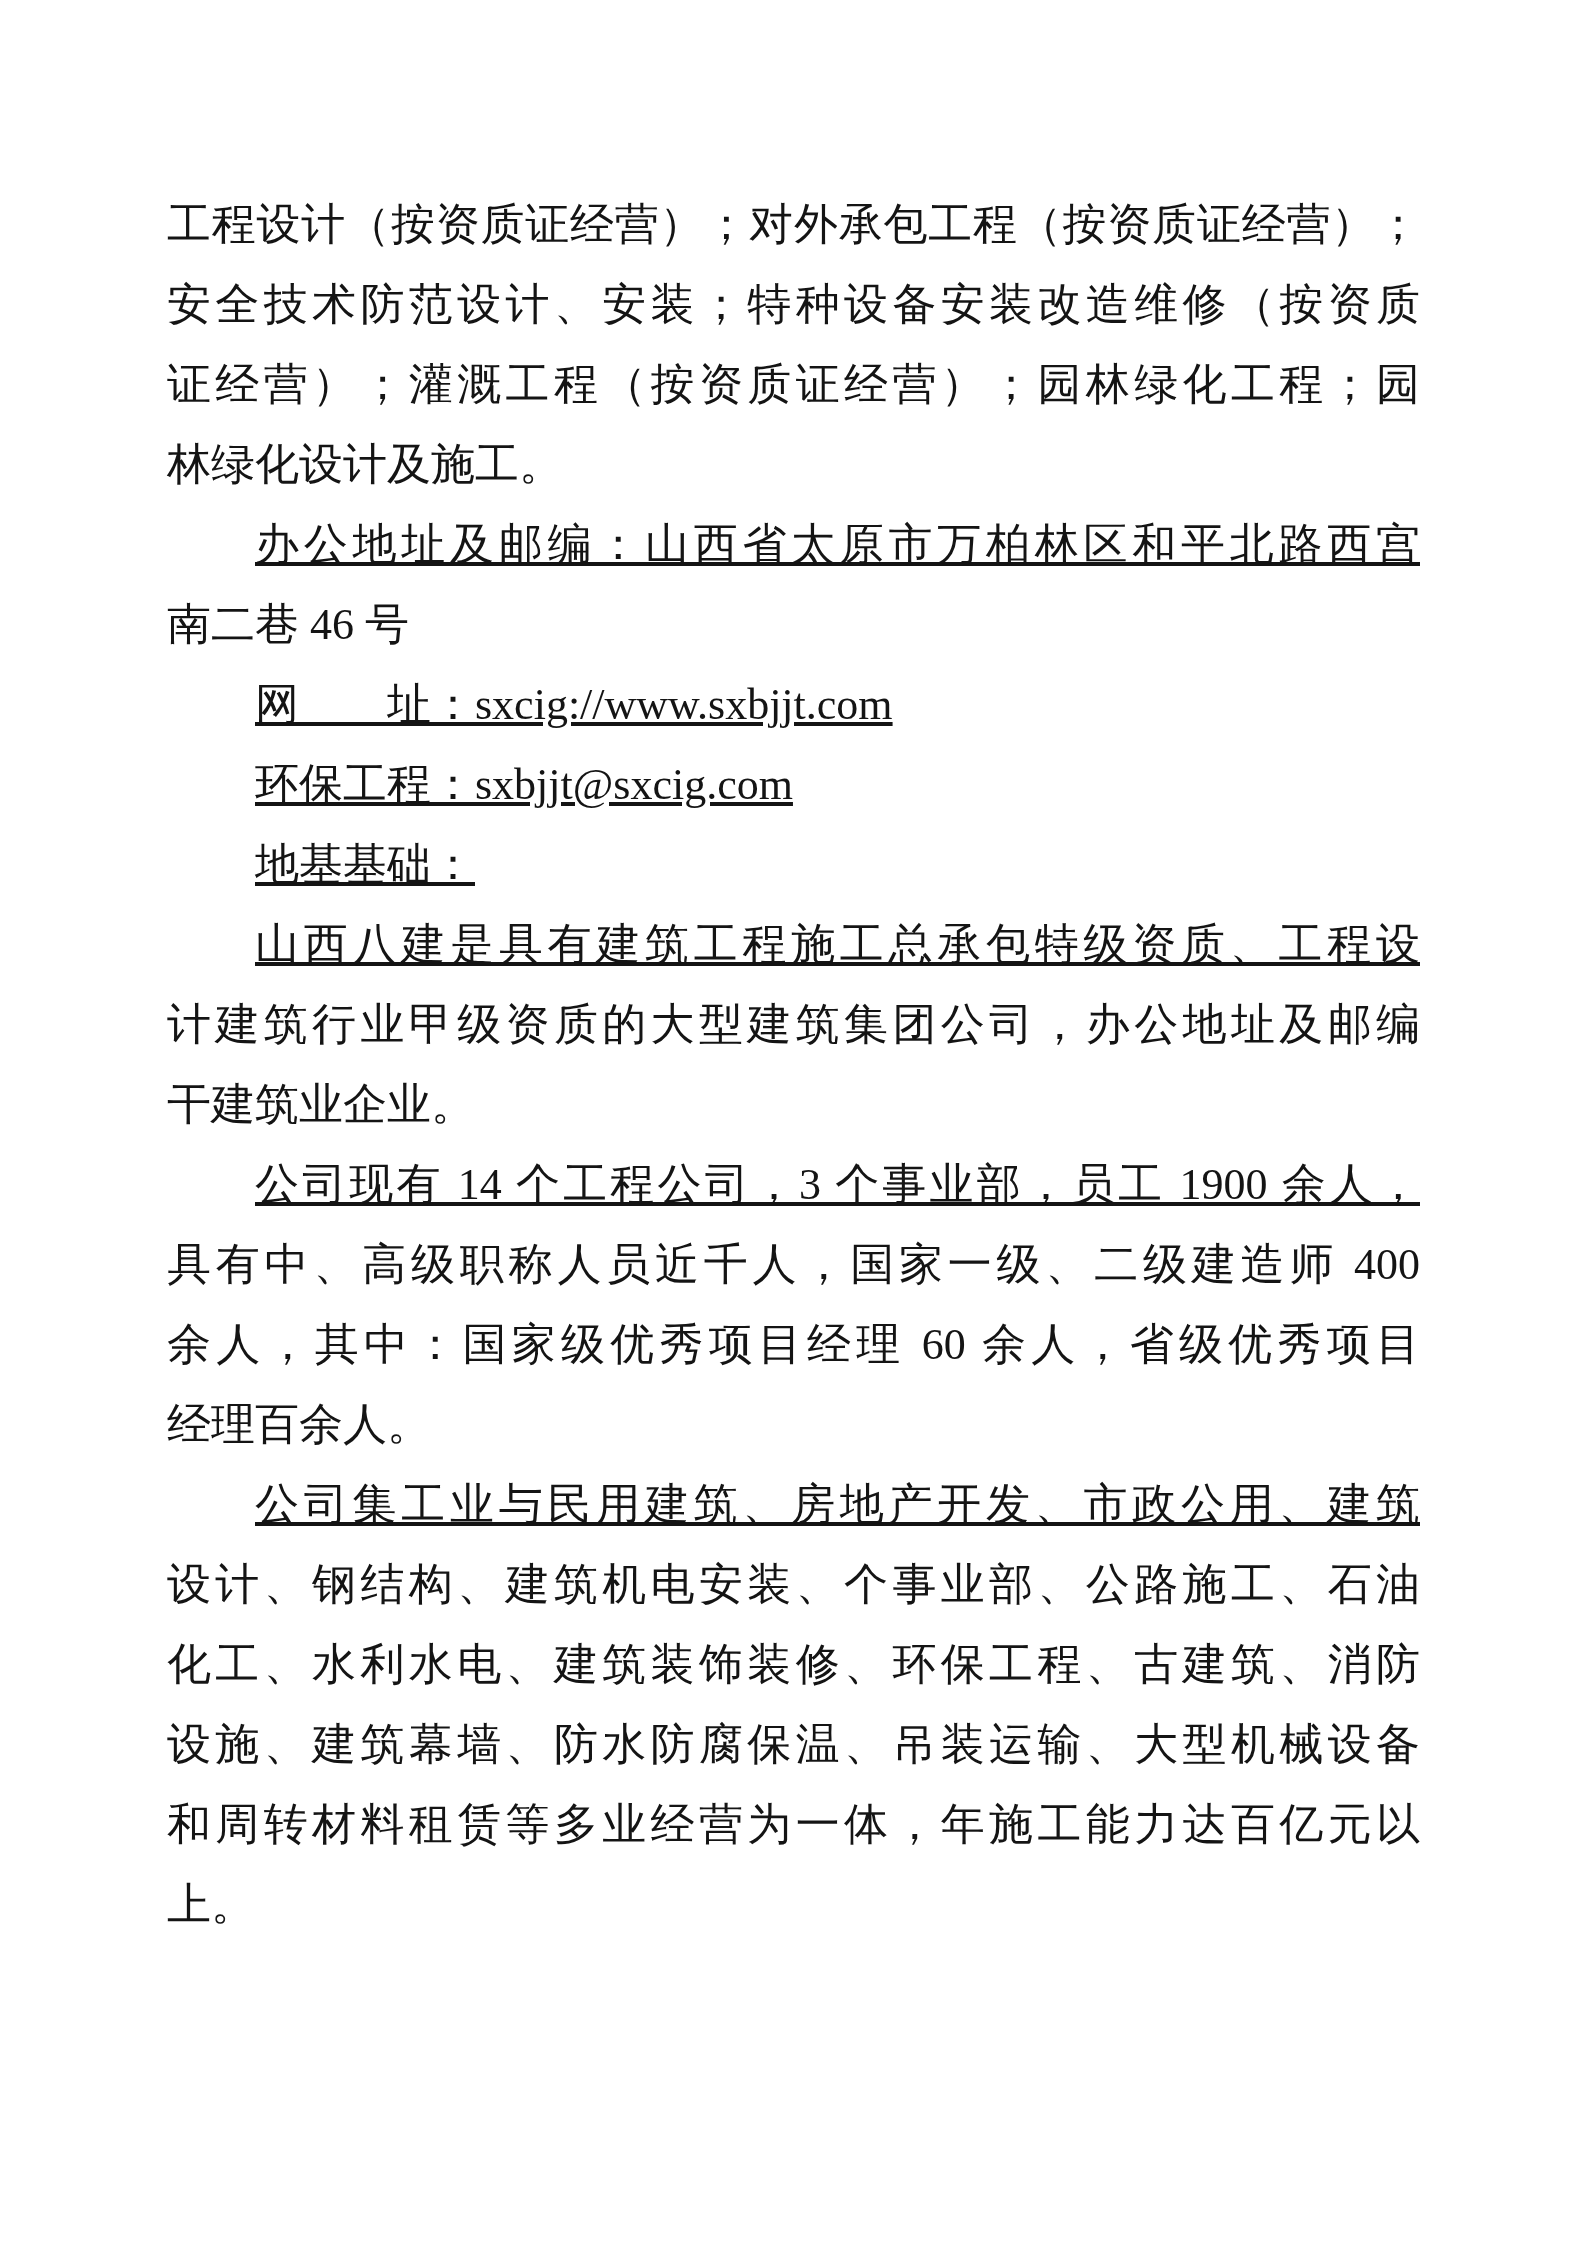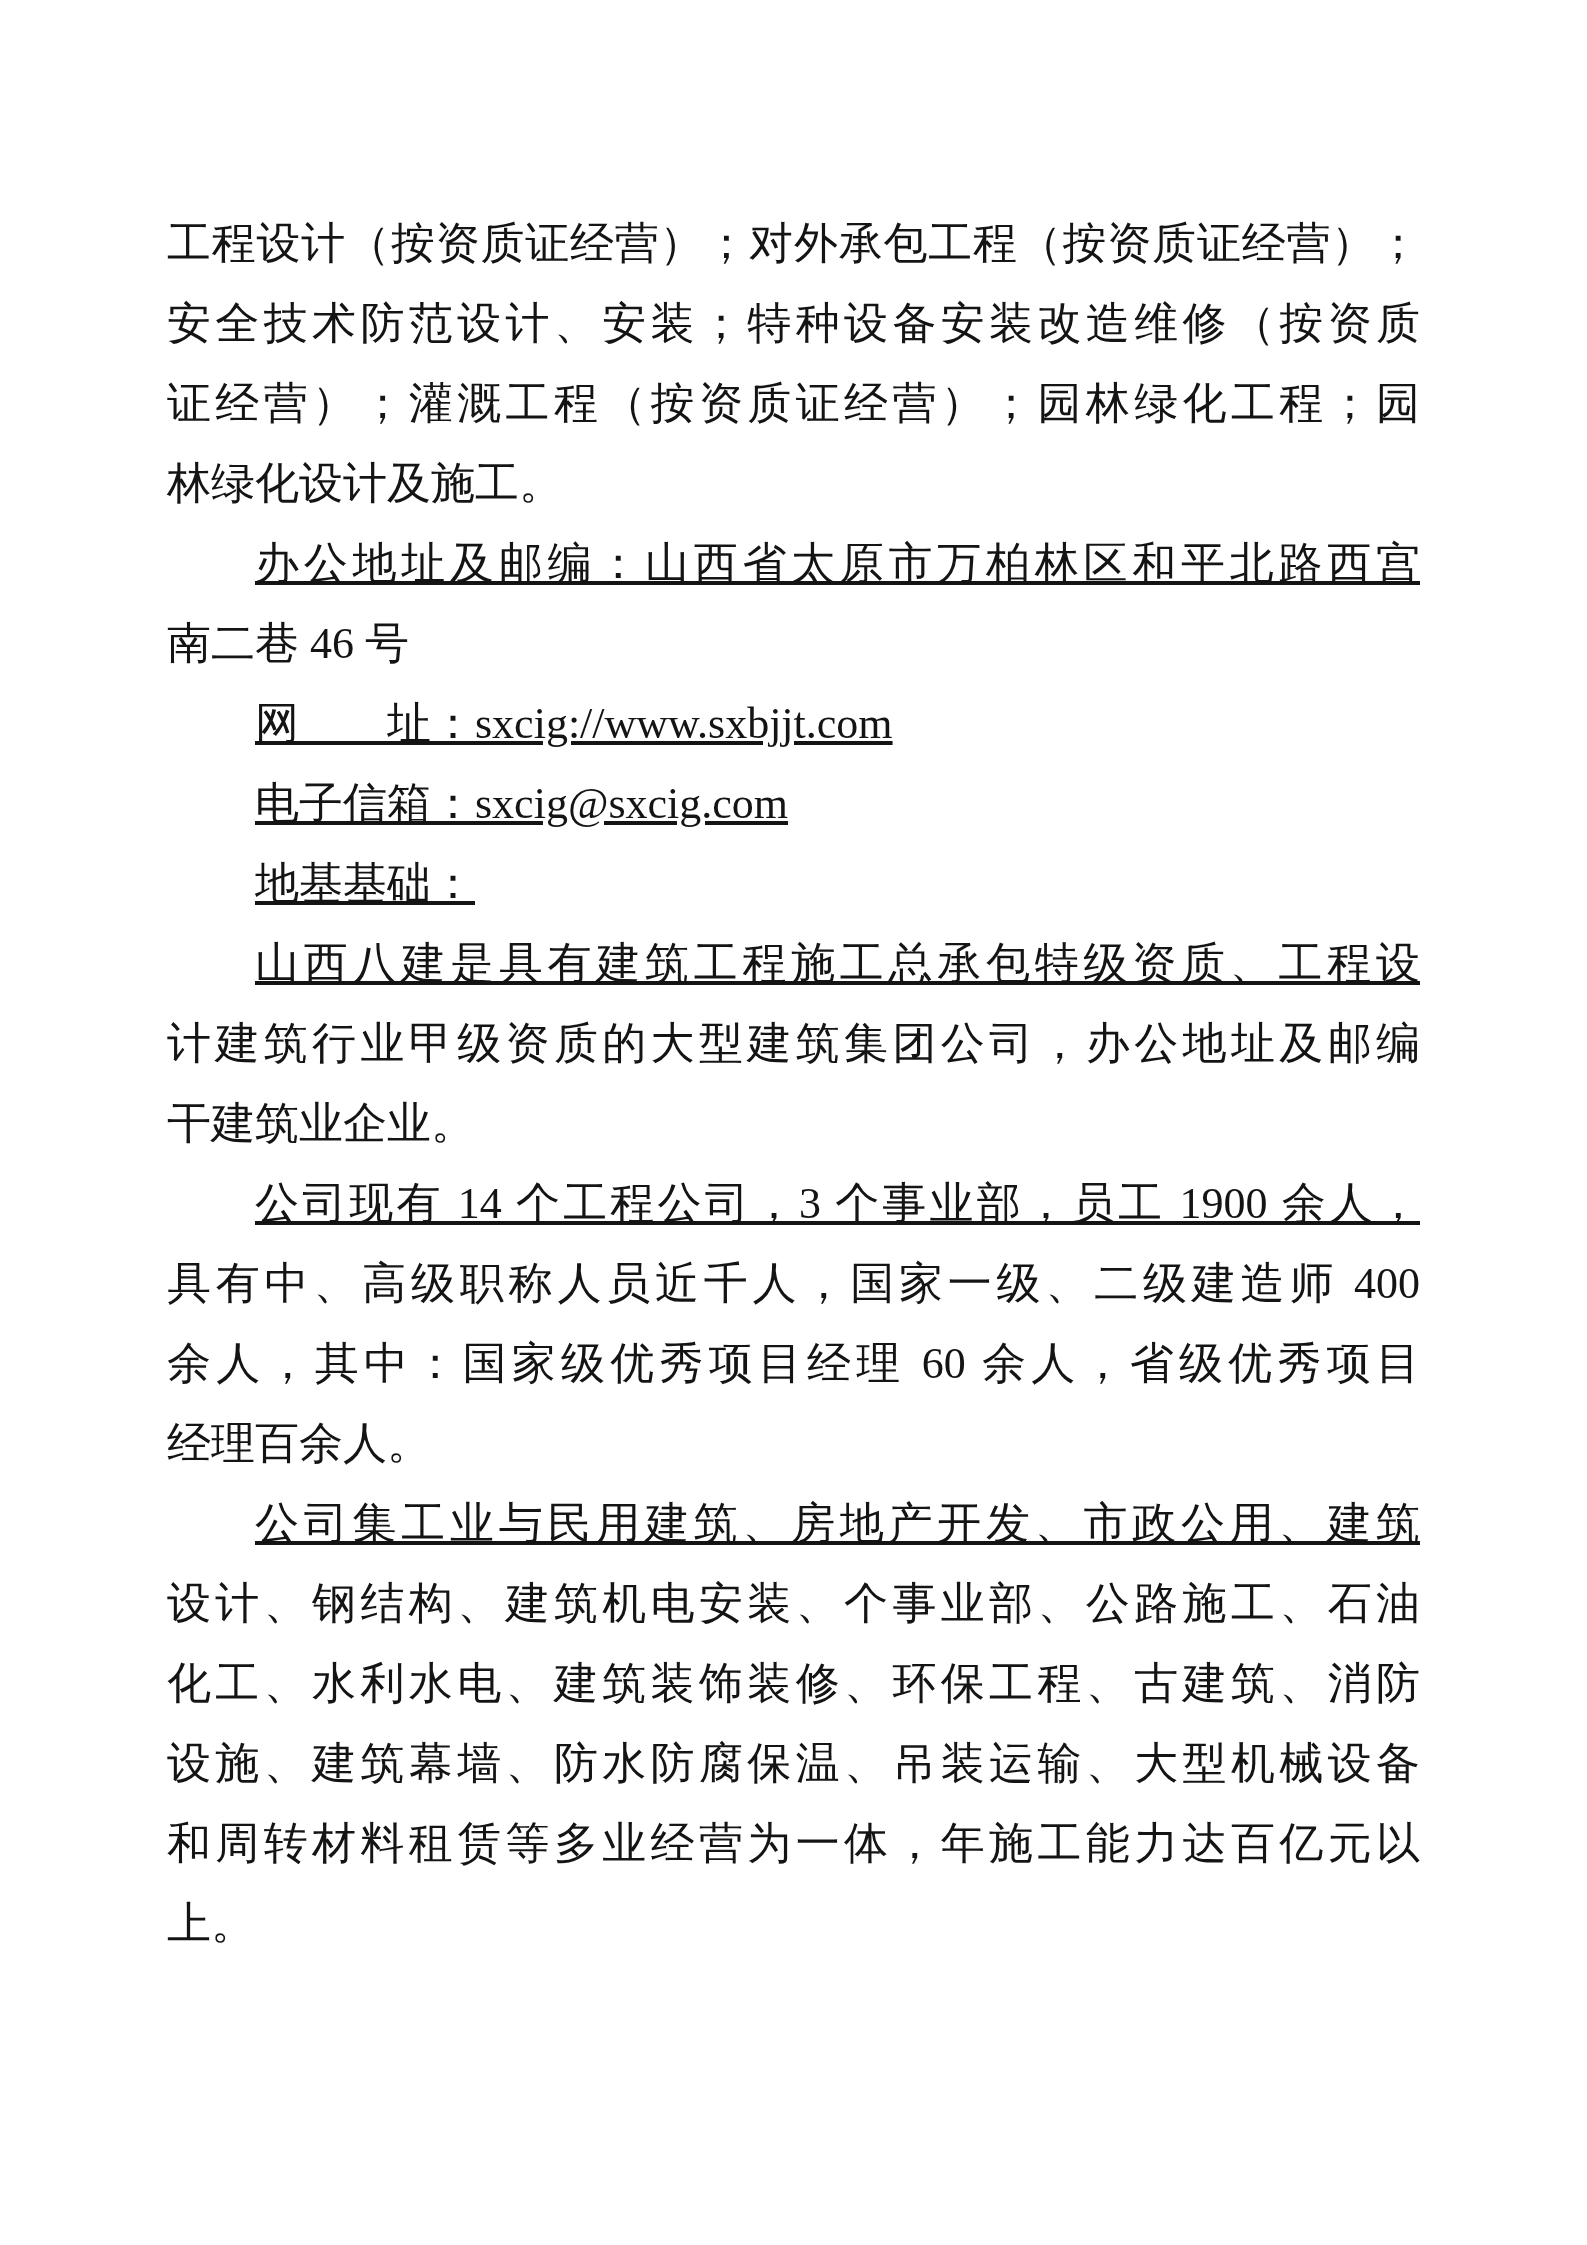--- a/index.html
+++ b/index.html
@@ -11,21 +11,21 @@
     position: relative;
     width: 1587px;
     height: 2245px;
     background: #ffffff;
     overflow: hidden;
     font-family: "Liberation Serif", "DejaVu Serif", serif;
   }
   .content {
     position: absolute;
     left: 167px;
-    top: 204px;
+    top: 185px;
     width: 1253px;
     color: #141414;
   }
   .line {
     height: 80px;
     line-height: 80px;
     font-size: 44px;
     letter-spacing: 0;
     text-align: justify;
     text-align-last: left;
@@ -46,21 +46,21 @@
 
 <div class="page">
   <div class="content">
       <div class="line full">工程设计（按资质证经营）；对外承包工程（按资质证经营）；</div>
       <div class="line full">安全技术防范设计、安装；特种设备安装改造维修（按资质</div>
       <div class="line full">证经营）；灌溉工程（按资质证经营）；园林绿化工程；园</div>
       <div class="line">林绿化设计及施工。</div>
       <div class="line indent full">办公地址及邮编：山西省太原市万柏林区和平北路西宫</div>
       <div class="line">南二巷 46 号</div>
       <div class="line indent">网　　址：sxcig://www.sxbjjt.com</div>
-      <div class="line indent">电子信箱：sxcig@sxcig.com</div>
+      <div class="line indent">环保工程：sxbjjt@sxcig.com</div>
       <div class="line indent">地基基础：</div>
       <div class="line indent full">山西八建是具有建筑工程施工总承包特级资质、工程设</div>
       <div class="line full">计建筑行业甲级资质的大型建筑集团公司，办公地址及邮编</div>
       <div class="line">干建筑业企业。</div>
       <div class="line indent full">公司现有 14 个工程公司，3 个事业部，员工 1900 余人，</div>
       <div class="line full">具有中、高级职称人员近千人，国家一级、二级建造师 400</div>
       <div class="line full">余人，其中：国家级优秀项目经理 60 余人，省级优秀项目</div>
       <div class="line">经理百余人。</div>
       <div class="line indent full">公司集工业与民用建筑、房地产开发、市政公用、建筑</div>
       <div class="line full">设计、钢结构、建筑机电安装、个事业部、公路施工、石油</div>

